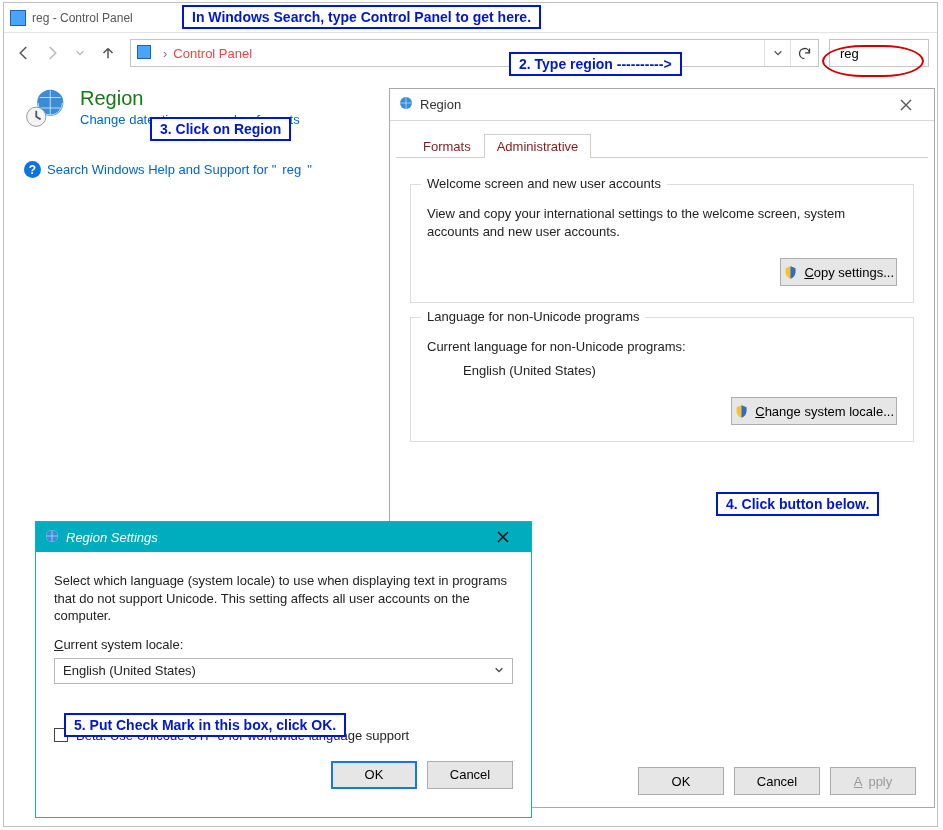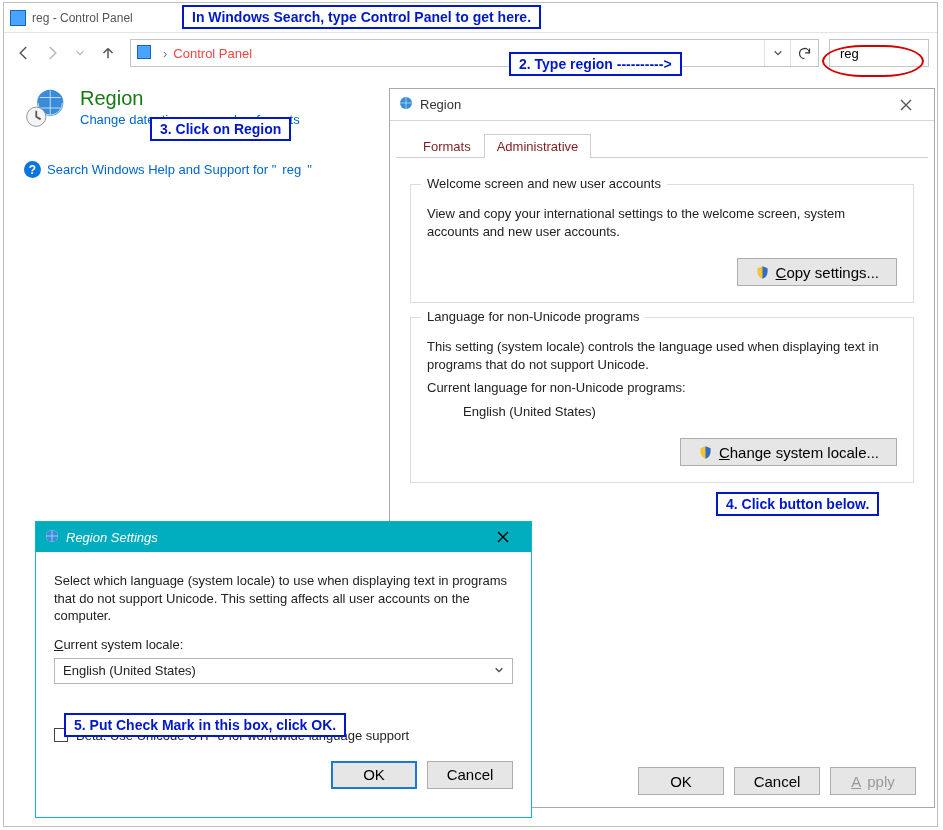--- a/index.html
+++ b/index.html
@@ -43,21 +43,21 @@
   .region-titlebar .x{ width:40px;height:24px;display:flex;align-items:center;justify-content:center;color:#555;}
   .tabbar{ display:flex; align-items:flex-end; padding:12px 14px 0 14px; gap:0; border-bottom:1px solid #cfcfcf; margin:0 6px;}
   .tab{ border:1px solid transparent; border-bottom:none; padding:4px 12px; font-size:13px; color:#7f1d1d; position:relative; top:1px;}
   .tab.active{ border-color:#cfcfcf; background:#fff; }
   .tab.inactive{ background:transparent; }
   .tabcontent{ padding:12px 20px 12px 20px; }
   .group{ border:1px solid #dcdcdc; padding:14px 16px 16px 16px; position:relative; margin-top:14px; }
   .group .legend{ position:absolute; top:-9px; left:10px; background:#fff; padding:0 6px; font-size:13px; color:#222;}
   .group p{ margin:6px 0; font-size:13px; color:#222; line-height:1.35;}
   .btnrow-r{ display:flex; justify-content:flex-end; margin-top:18px;}
-  .winbtn{ border:1px solid #adadad; background:#e6e6e6; height:28px; padding:0 17px; display:inline-flex;align-items:center; gap:6px; font-size:15px; color:#000;}
+  .winbtn{ border:1px solid #adadad; background:#e6e6e6; height:28px; padding:0 2px; display:inline-flex;align-items:center; gap:6px; font-size:13px; color:#000;}
   .winbtn .shield{width:15px;height:15px;}
   .dlg-buttons{ position:absolute; bottom:12px; right:18px; display:flex; gap:10px;}
   .dlg-buttons .winbtn{ min-width:86px; justify-content:center;}
   .winbtn.disabled{ color:#9a9a9a;}
   .indent{margin-left:18px;}
 
   
   .rs-window{ position:absolute; left:35px; top:521px; width:497px; height:297px; border:1px solid #11b4c1; background:#fff; z-index:40;}
   .rs-titlebar{ height:30px; background:#00adbf; display:flex; align-items:center; padding:0 8px; color:#fff;font-style:italic;}
   .rs-titlebar .lbl{ margin-left:6px; font-size:13px; color:#fff;}
@@ -192,21 +192,20 @@
                 <path d="M12 2l8 3v6c0 5-3.5 9-8 11V2z" fill="#2d6bd1"></path>
               </svg>
           </span>
           <span><span class="underline-access">C</span><span>opy settings...</span></span>
         </button>
       </div>
     </div>
 
     <div class="group">
       <div class="legend">Language for non-Unicode programs</div>
-      <p class="indent">This setting (system locale) controls the language used when displaying text in programs that do not support Unicode.</p>
       <p class="indent">Current language for non-Unicode programs:</p>
       <p class="indent" style="margin-left:36px;">English (United States)</p>
       <div class="btnrow-r">
         <button class="winbtn">
           <span class="shield">
             <svg viewBox="0 0 24 24" width="15" height="15">
                 <path d="M12 2l8 3v6c0 5-3.5 9-8 11-4.5-2-8-6-8-11V5l8-3z" fill="#f4c430"></path>
                 <path d="M12 2l8 3v6c0 5-3.5 9-8 11V2z" fill="#2d6bd1"></path>
               </svg>
           </span>

